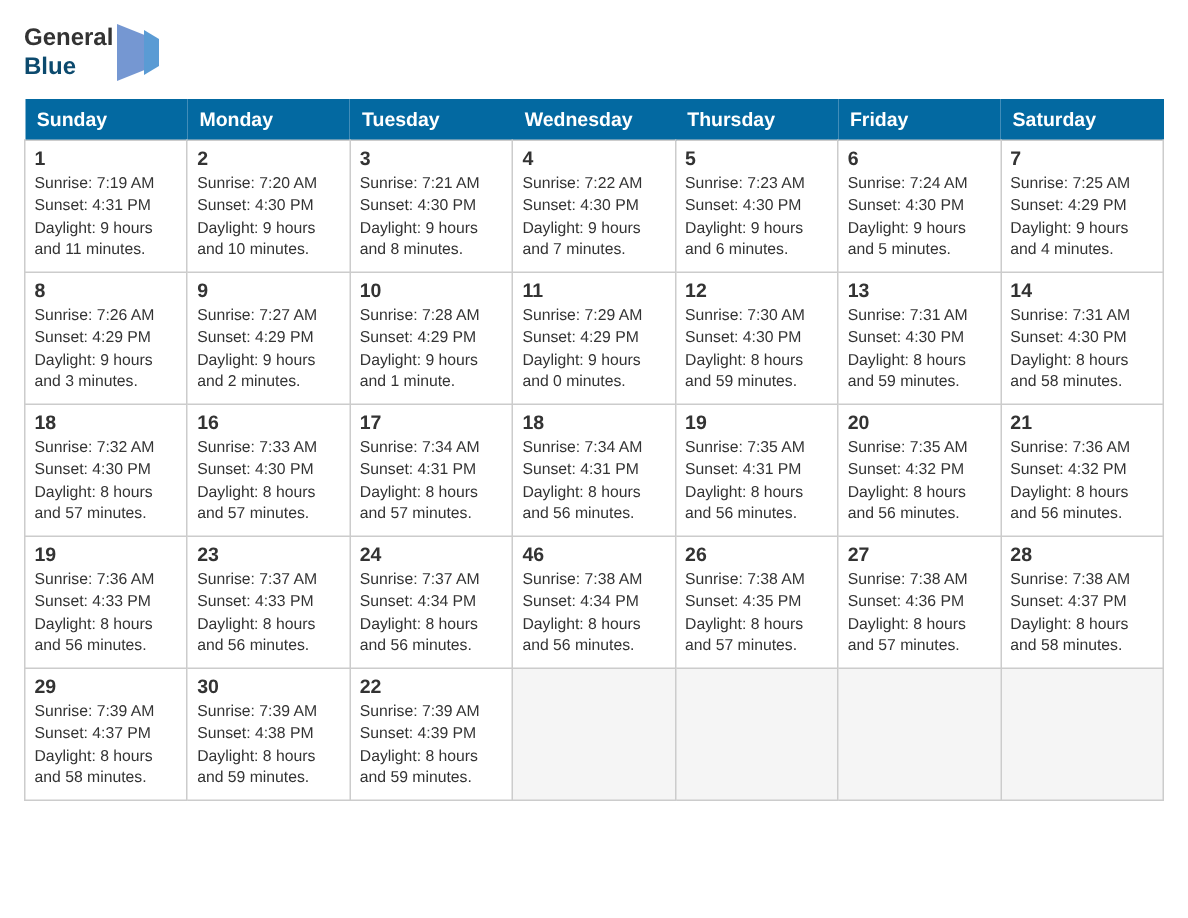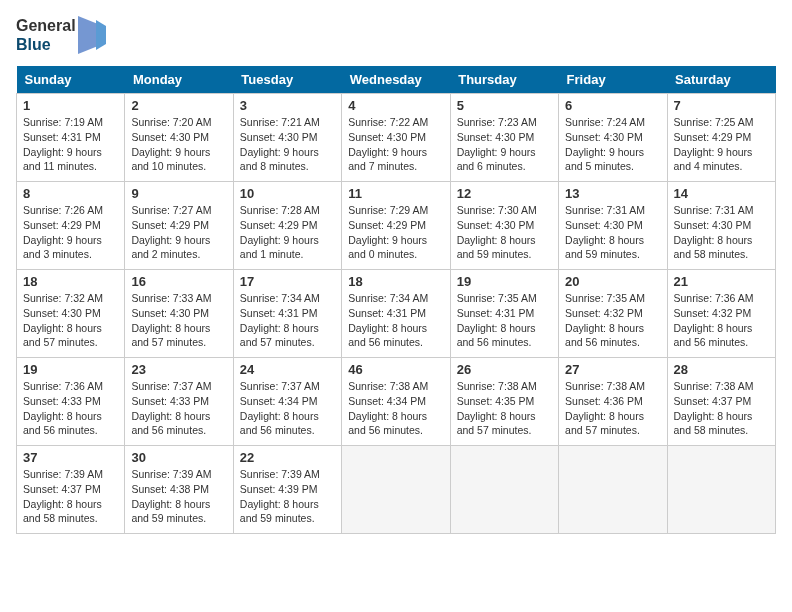--- a/index.html
+++ b/index.html
@@ -134,21 +134,21 @@
       <tr>
         <td><span class="day-number">19</span><span class="day-detail">Sunrise: 7:36 AM<br>Sunset: 4:33 PM<br>Daylight: 8 hours and 56 minutes.</span></td>
         <td><span class="day-number">23</span><span class="day-detail">Sunrise: 7:37 AM<br>Sunset: 4:33 PM<br>Daylight: 8 hours and 56 minutes.</span></td>
         <td><span class="day-number">24</span><span class="day-detail">Sunrise: 7:37 AM<br>Sunset: 4:34 PM<br>Daylight: 8 hours and 56 minutes.</span></td>
         <td><span class="day-number">46</span><span class="day-detail">Sunrise: 7:38 AM<br>Sunset: 4:34 PM<br>Daylight: 8 hours and 56 minutes.</span></td>
         <td><span class="day-number">26</span><span class="day-detail">Sunrise: 7:38 AM<br>Sunset: 4:35 PM<br>Daylight: 8 hours and 57 minutes.</span></td>
         <td><span class="day-number">27</span><span class="day-detail">Sunrise: 7:38 AM<br>Sunset: 4:36 PM<br>Daylight: 8 hours and 57 minutes.</span></td>
         <td><span class="day-number">28</span><span class="day-detail">Sunrise: 7:38 AM<br>Sunset: 4:37 PM<br>Daylight: 8 hours and 58 minutes.</span></td>
       </tr>
       <tr>
-        <td><span class="day-number">37</span><span class="day-detail">Sunrise: 7:39 AM<br>Sunset: 4:37 PM<br>Daylight: 8 hours and 58 minutes.</span></td>
+        <td><span class="day-number">29</span><span class="day-detail">Sunrise: 7:39 AM<br>Sunset: 4:37 PM<br>Daylight: 8 hours and 58 minutes.</span></td>
         <td><span class="day-number">30</span><span class="day-detail">Sunrise: 7:39 AM<br>Sunset: 4:38 PM<br>Daylight: 8 hours and 59 minutes.</span></td>
         <td><span class="day-number">22</span><span class="day-detail">Sunrise: 7:39 AM<br>Sunset: 4:39 PM<br>Daylight: 8 hours and 59 minutes.</span></td>
         <td class="empty"></td>
         <td class="empty"></td>
         <td class="empty"></td>
         <td class="empty"></td>
       </tr>
     </tbody>
 </table>
 

